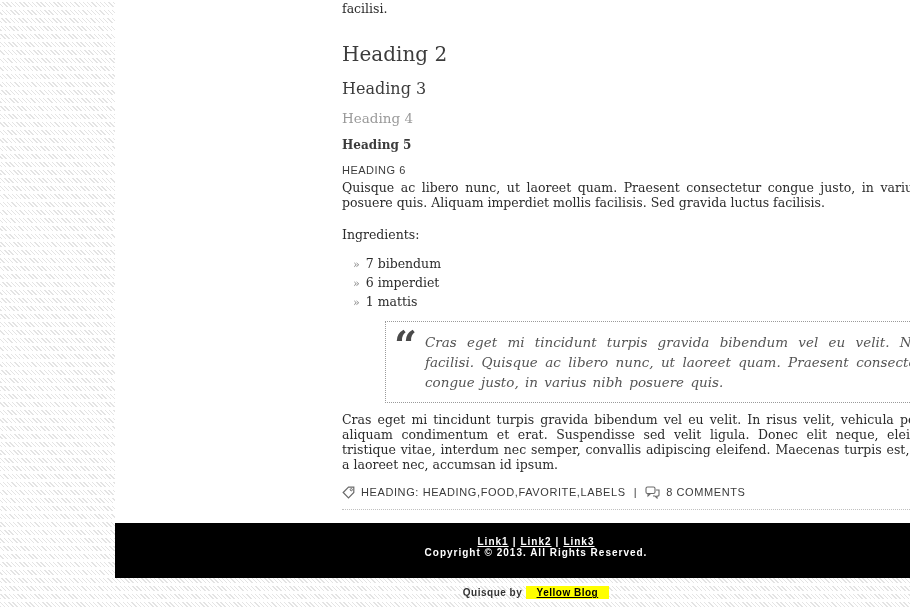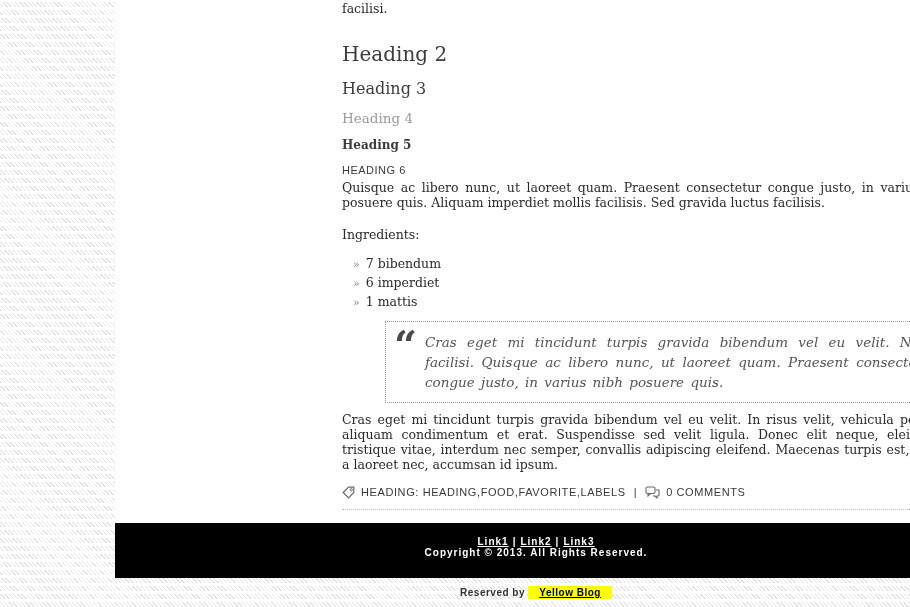--- a/index.html
+++ b/index.html
@@ -119,30 +119,30 @@
         <a href="#">HEADING</a><span>, </span>
         <a href="#">FOOD</a><span>, </span>
         <a href="#">FAVORITE</a><span>, </span>
         <a href="#">LABELS</a>
         <span class="sep">|</span>
         <svg class="row-icon" width="15" height="13" viewBox="0 0 15 13">
           <rect x="1" y="1" width="9" height="6.5" rx="1.5" fill="none" stroke="#6a6a6a" stroke-width="1.1"></rect>
           <path d="M3 7.5 L3 10 L5.5 7.5" fill="none" stroke="#6a6a6a" stroke-width="1.1"></path>
           <path d="M11 4 h3 v5 a1 1 0 0 1 -1 1 h-1 l0 2 -2 -2 h-2" fill="none" stroke="#6a6a6a" stroke-width="1.1"></path>
         </svg>
-        <a href="#">0 COMMENTS</a>
+        <a href="#">8 COMMENTS</a>
       </div>
 
     </div>
   </div>
 
   <div class="footer-bar">
     <div>
       <a href="#">Link1</a><span class="fsep">|</span><a href="#">Link2</a><span class="fsep">|</span><a href="#">Link3</a>
     </div>
     <div>Copyright © 2013. All Rights Reserved.</div>
   </div>
 </div>
 
 <div class="credit-line">
-  <span>Reserved by</span>
+  <span>Quisque by</span>
   <a href="#">Yellow Blog</a>
 </div>
 
 </body></html>

